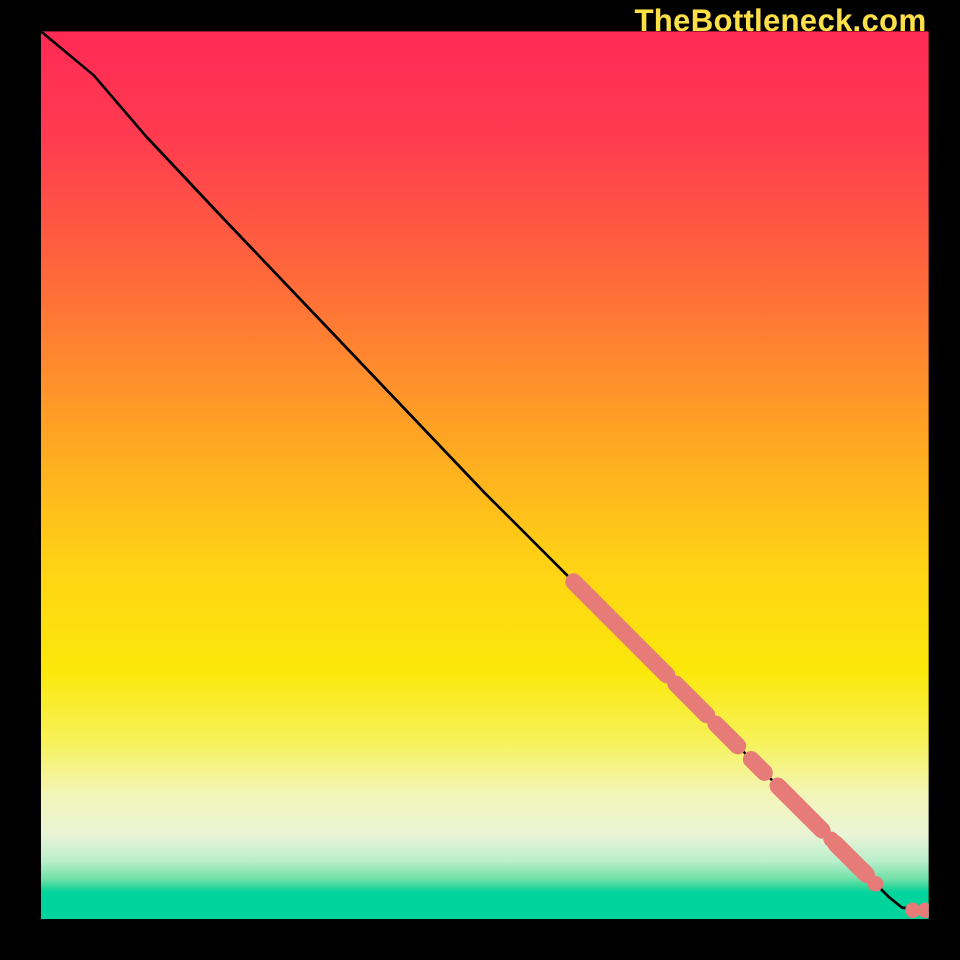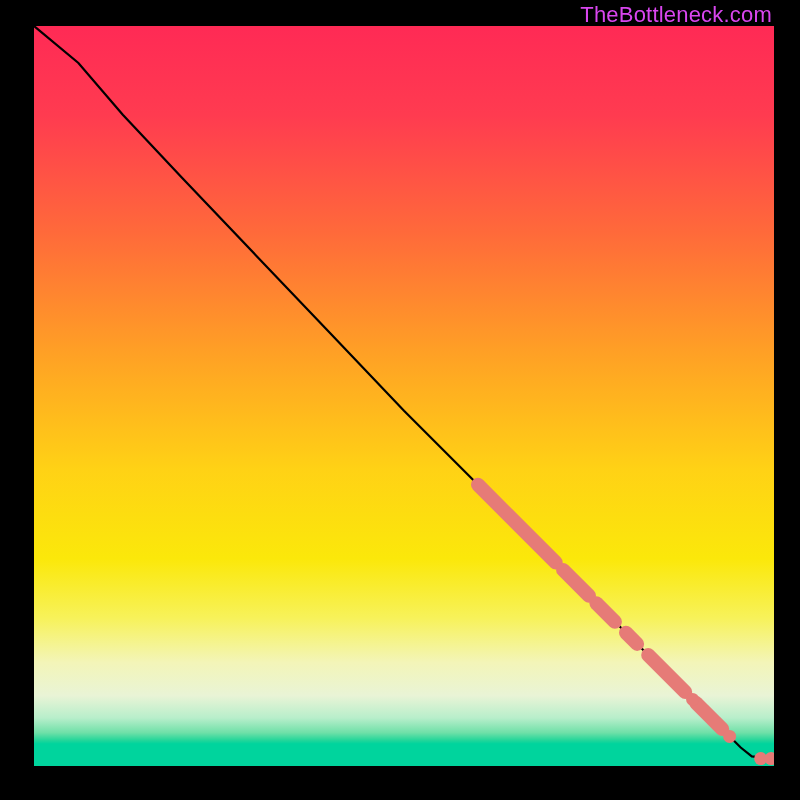--- a/index.html
+++ b/index.html
@@ -13,23 +13,23 @@
   }
   .stage {
     position: relative;
     width: 800px;
     height: 800px;
   }
   .watermark {
     position: absolute;
     top: 2px;
     right: 28px;
-    color: #d946ef;
-    font-size: 22px;
-    font-weight: 400;
+    color: #fde047;
+    font-size: 26px;
+    font-weight: 700;
     letter-spacing: 0.2px;
   }
   .plot {
     position: absolute;
     left: 34px;
     top: 26px;
     width: 740px;
     height: 740px;
   }
   svg {

